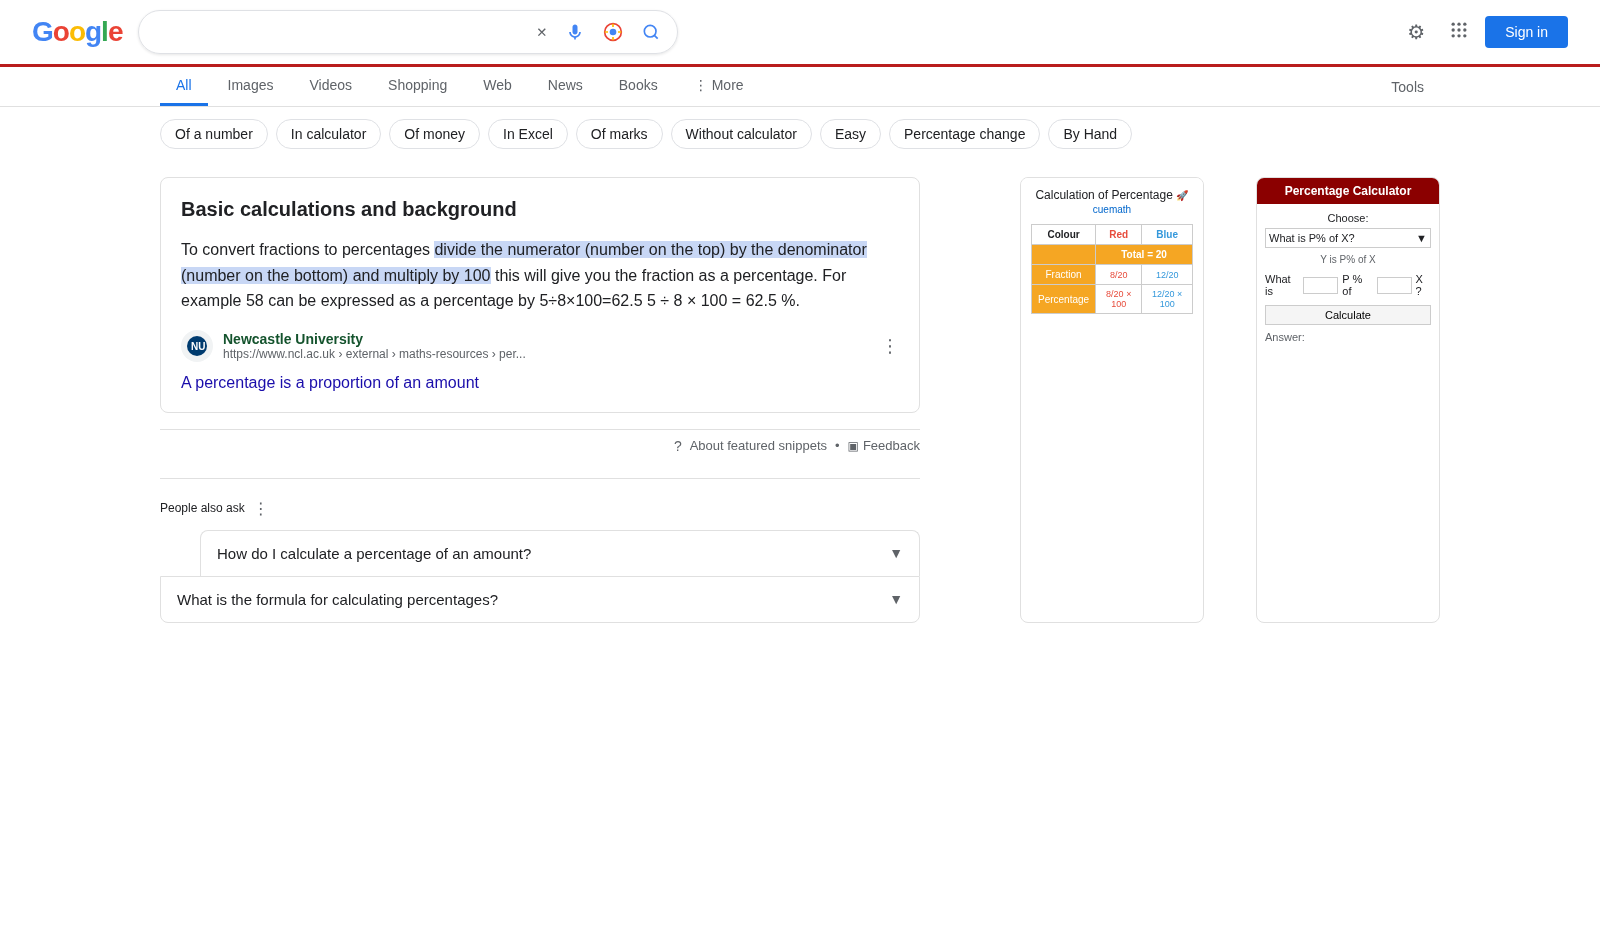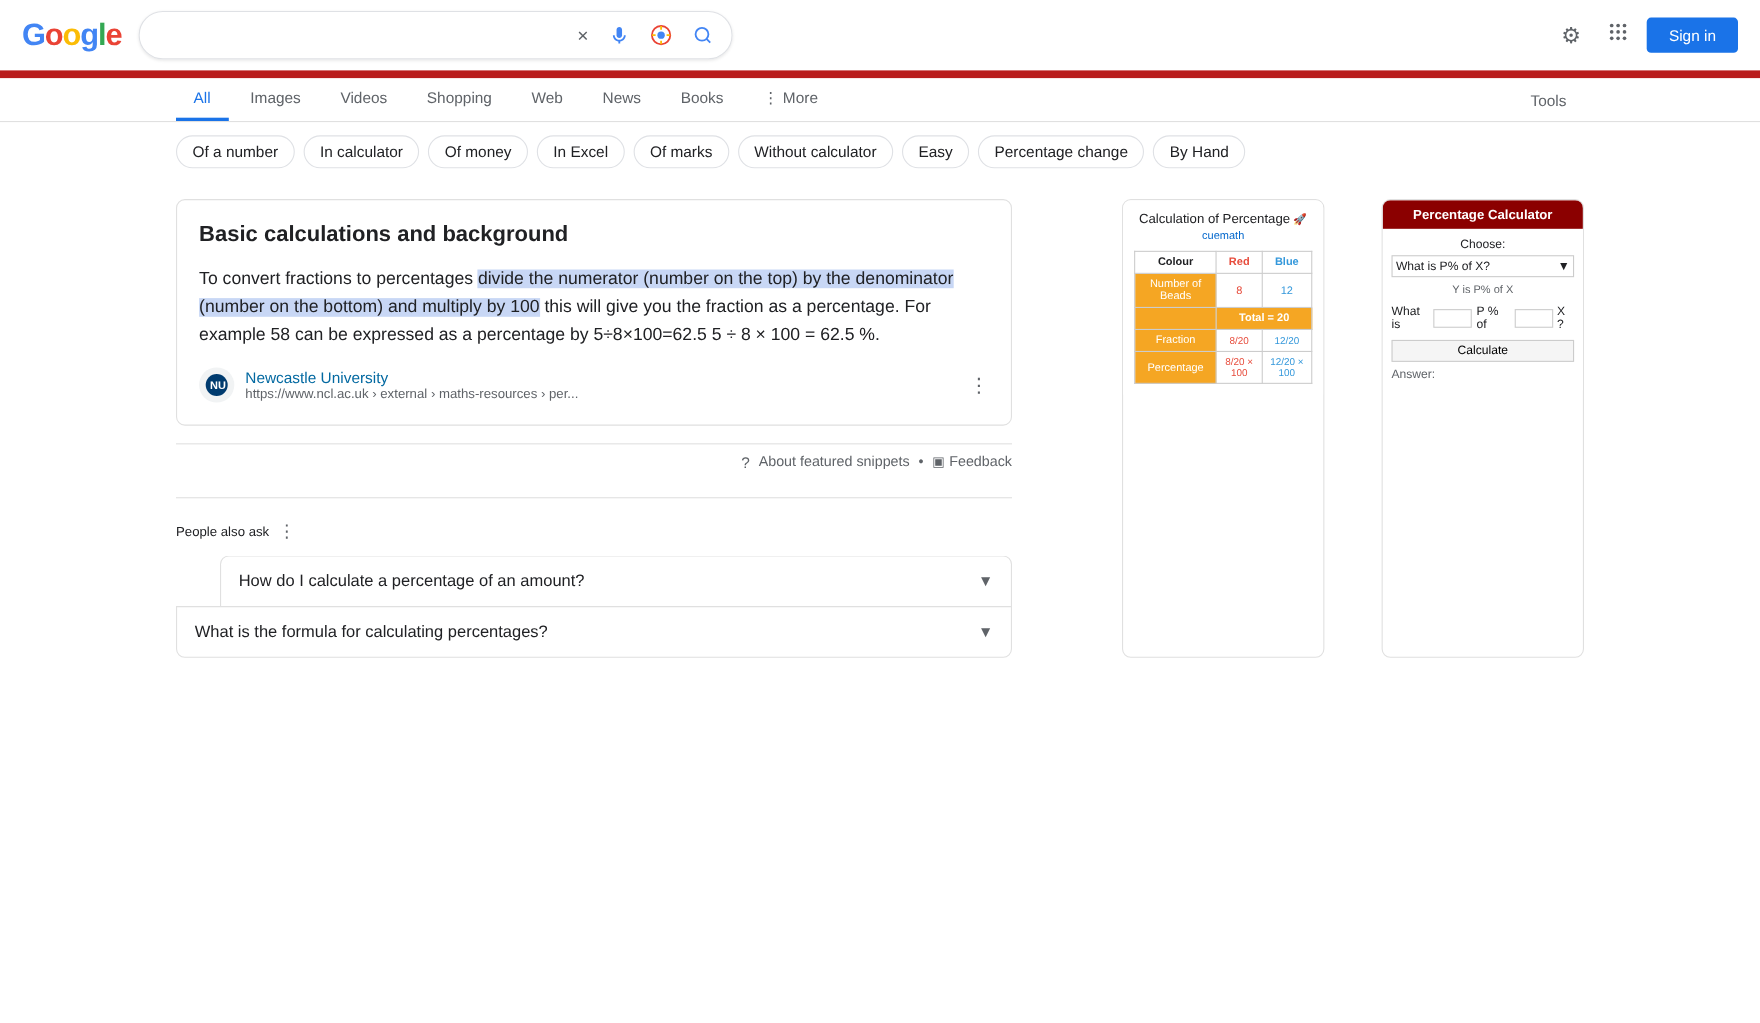--- a/index.html
+++ b/index.html
@@ -2,23 +2,23 @@
 <html><head>
   <meta charset="utf-8">
   <style>
     * { box-sizing: border-box; margin: 0; padding: 0; }
     body { font-family: Arial, sans-serif; background: #fff; color: #202124; font-size: 14px; }
 
     
     #header {
       display: flex;
       align-items: center;
-      padding: 10px 20px;
+      padding: 10px 32px;
       gap: 16px;
-      border-bottom: 7px solid #b91c1c;
+      border-bottom: 3px solid #b91c1c;
     }
     #logo { display: flex; align-items: center; cursor: pointer; }
     .logo-text { font-size: 28px; font-weight: bold; letter-spacing: -1px; }
     .logo-g { color: #4285F4; }
     .logo-o1 { color: #EA4335; }
     .logo-o2 { color: #FBBC05; }
     .logo-g2 { color: #4285F4; }
     .logo-l { color: #34A853; }
     .logo-e { color: #EA4335; }
 
@@ -167,21 +167,21 @@
       height: 32px;
       border-radius: 50%;
       background: #f1f3f4;
       display: flex;
       align-items: center;
       justify-content: center;
       font-size: 12px;
       color: #5f6368;
     }
     .source-info { flex: 1; }
-    .source-name { font-size: 14px; color: #0369a1; font-weight: 400; }
+    .source-name { font-size: 14px; color: #14532d; font-weight: 700; }
     .source-url { font-size: 12px; color: #5f6368; }
     .source-more-btn {
       background: none;
       border: none;
       cursor: pointer;
       color: #5f6368;
       font-size: 18px;
     }
     .snippet-link {
       display: block;
@@ -419,20 +419,23 @@
             <circle cx="12" cy="12" r="10" fill="#003B6F"></circle>
             <text x="6" y="16" font-size="10" fill="white" font-weight="bold">NU</text>
           </svg>
         </div>
         <div class="source-info">
           <div class="source-name">Newcastle University</div>
           <div class="source-url">https://www.ncl.ac.uk › external › maths-resources › per...</div>
         </div>
         <button class="source-more-btn">⋮</button>
       </div>
+      <a class="snippet-link" href="#">
+        <span>A percentage is a proportion of an amount</span>
+      </a>
     </div>
 
     <div class="feedback-row">
       <span style="color:#5f6368; font-size:14px;">?</span>
       <span class="feedback-link">About featured snippets</span>
       <span>•</span>
       <span class="feedback-link">
         <span style="font-size:12px;">▣</span>
         <span>Feedback</span>
       </span>
@@ -465,25 +468,20 @@
         <div class="cuemath-header">
           <span>Calculation of Percentage</span>
           <span class="cuemath-logo"> 🚀 cuemath</span>
         </div>
         <table class="cuemath-table">
           <tbody>
               <tr class="header-row">
             <td>Colour</td>
             <td style="color:#e74c3c;">Red</td>
             <td style="color:#3498db;">Blue</td>
-          </tr>
-          <tr class="data-row">
-            <td class="orange-cell">Number of Beads</td>
-            <td class="red-val">8</td>
-            <td class="blue-val">12</td>
           </tr>
           <tr class="data-row">
             <td class="orange-cell"></td>
             <td colspan="2" class="total-cell">Total = 20</td>
           </tr>
           <tr class="data-row">
             <td class="orange-cell">Fraction</td>
             <td class="red-val frac">8/20</td>
             <td class="blue-val frac">12/20</td>
           </tr>

